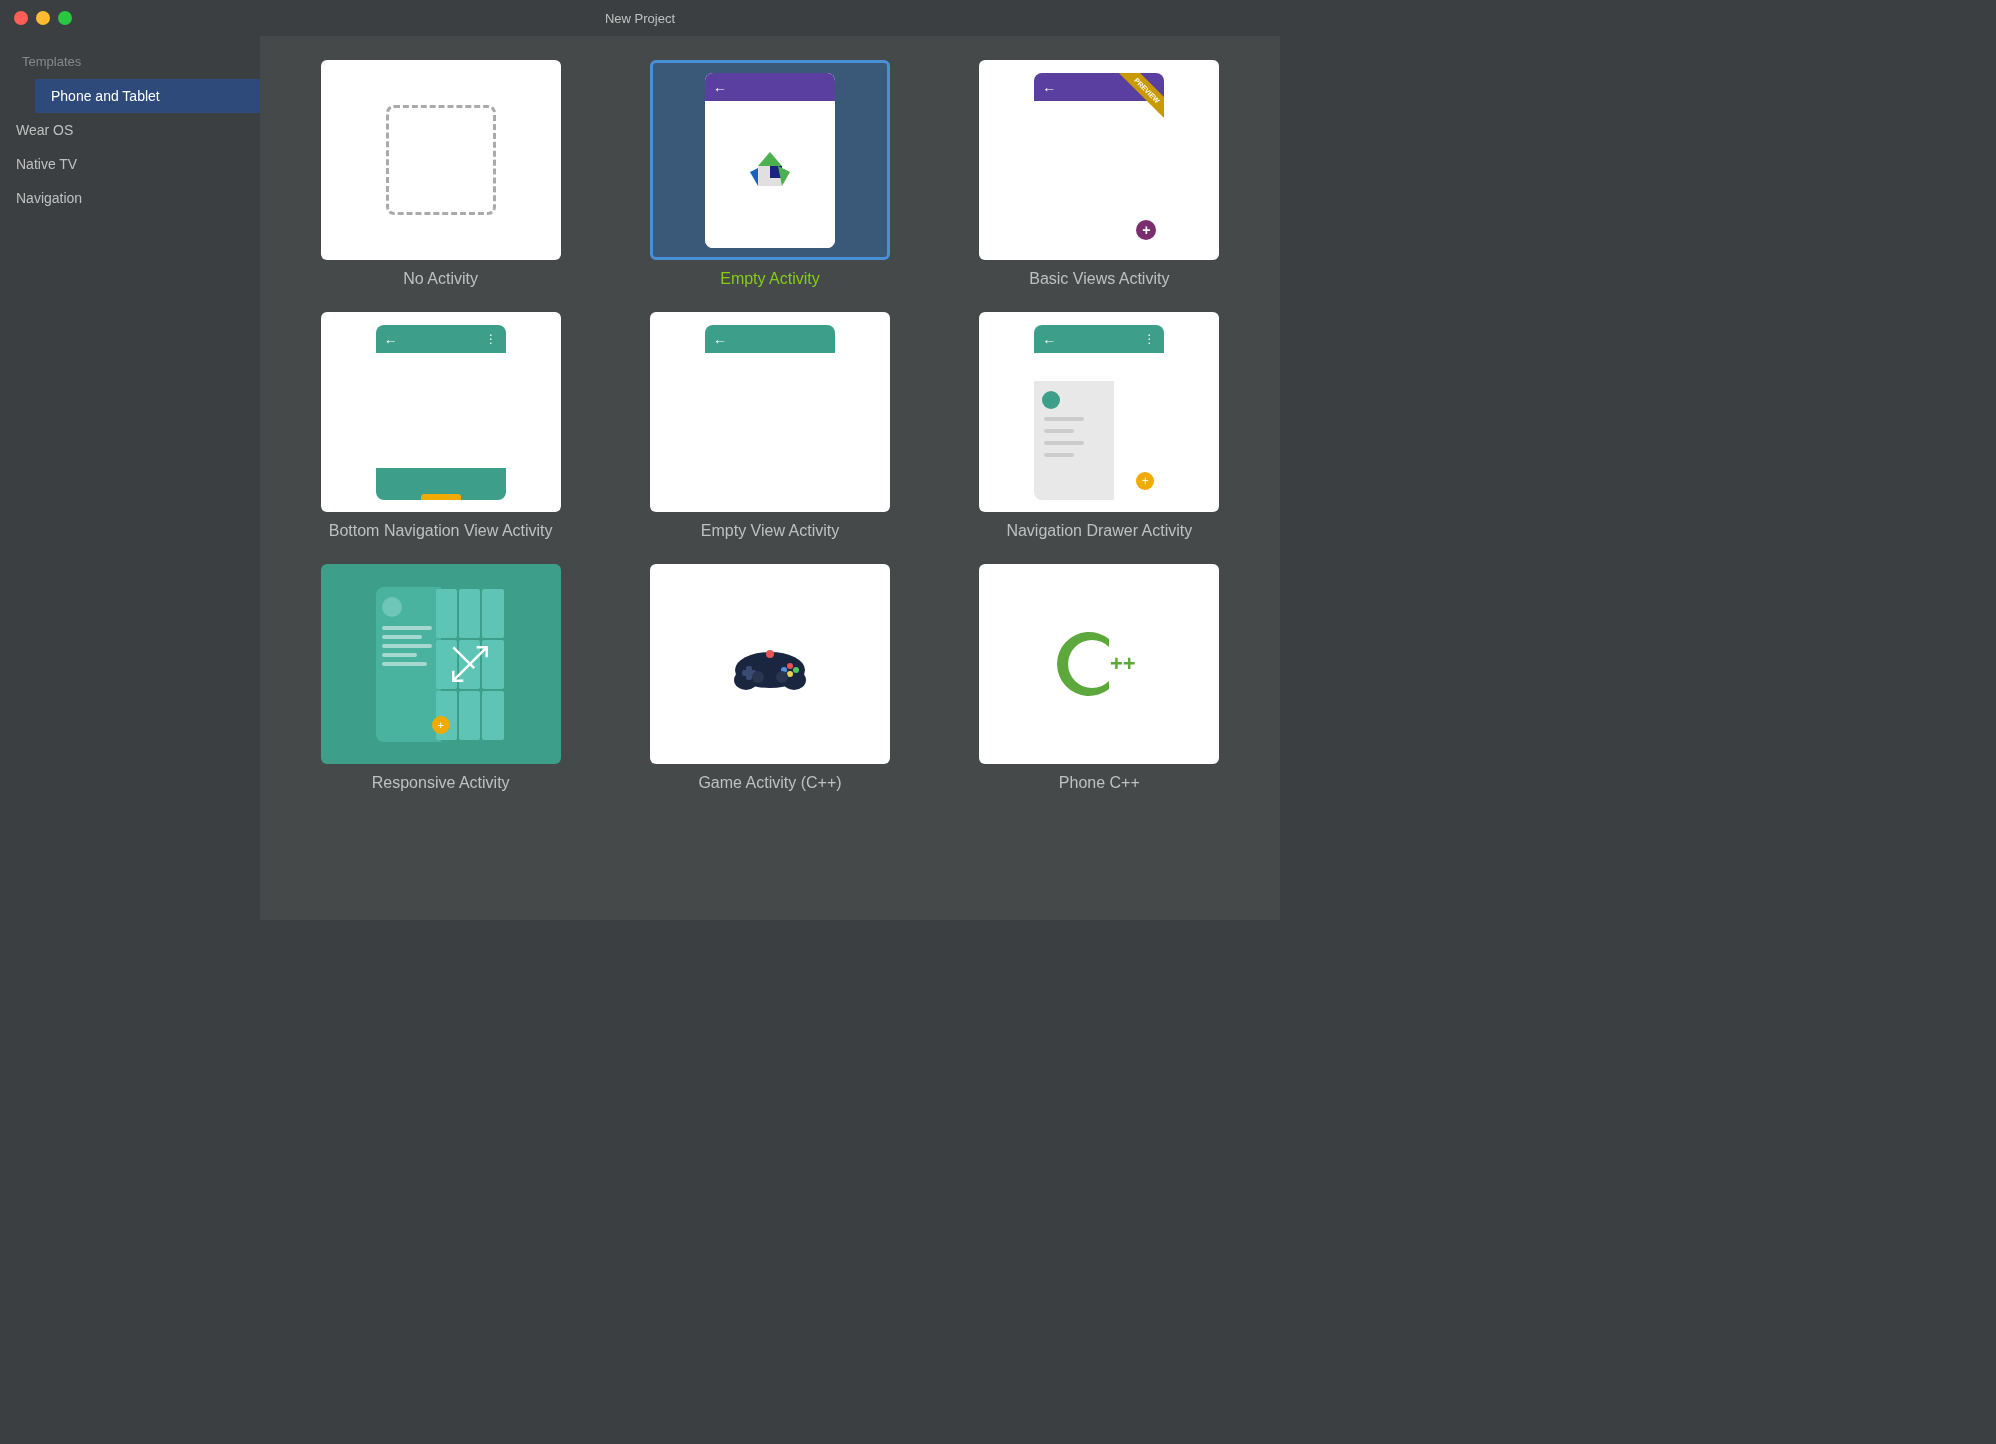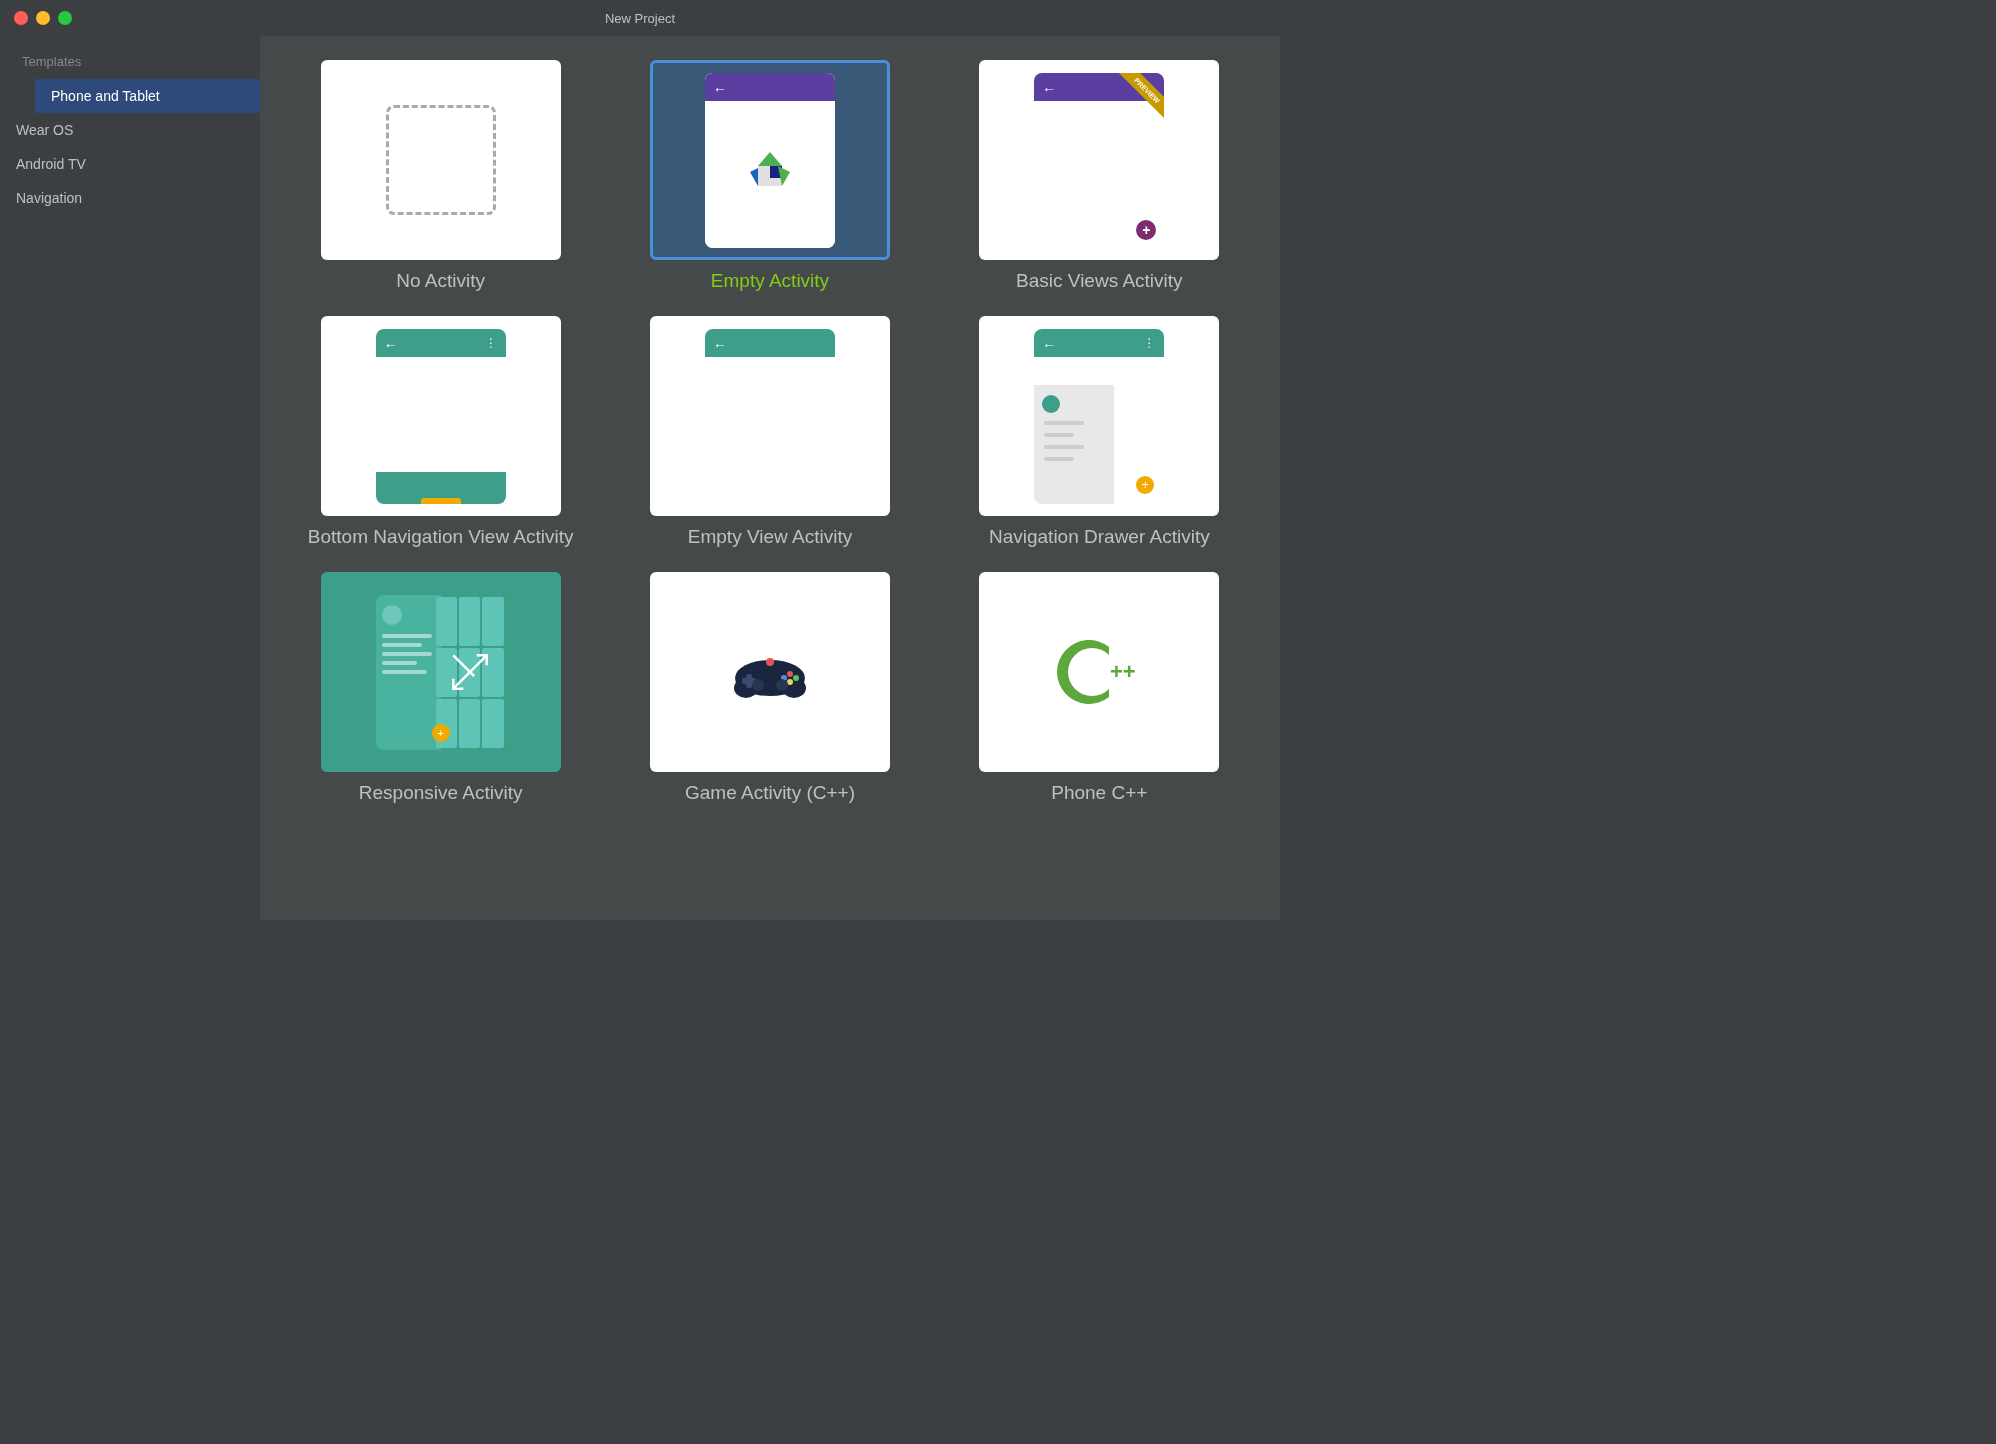--- a/index.html
+++ b/index.html
@@ -93,21 +93,21 @@
       overflow: hidden;
       border: 2px solid transparent;
     }
     .template-card.selected {
       border: 3px solid #4a90d9;
       background: #3a5a7a;
     }
     .template-label {
       margin-top: 10px;
       color: #c0c0c0;
-      font-size: 19px;
+      font-size: 16px;
       text-align: left;
     }
 
     
     .no-activity-inner {
       width: 110px;
       height: 110px;
       border: 3px dashed #aaa;
       border-radius: 8px;
     }
@@ -404,21 +404,21 @@
 <div class="main-layout">
   <div class="sidebar">
     <div class="sidebar-section-label">Templates</div>
     <div class="sidebar-item active">
       <span>Phone and Tablet</span>
     </div>
     <div class="sidebar-item">
       <span>Wear OS</span>
     </div>
     <div class="sidebar-item">
-      <span>Android TV</span>
+      <span>Native TV</span>
     </div>
     <div class="sidebar-item">
       <span>Navigation</span>
     </div>
   </div>
 
   <div class="content-area">
     <div class="templates-grid">
 
       <div class="template-item">

